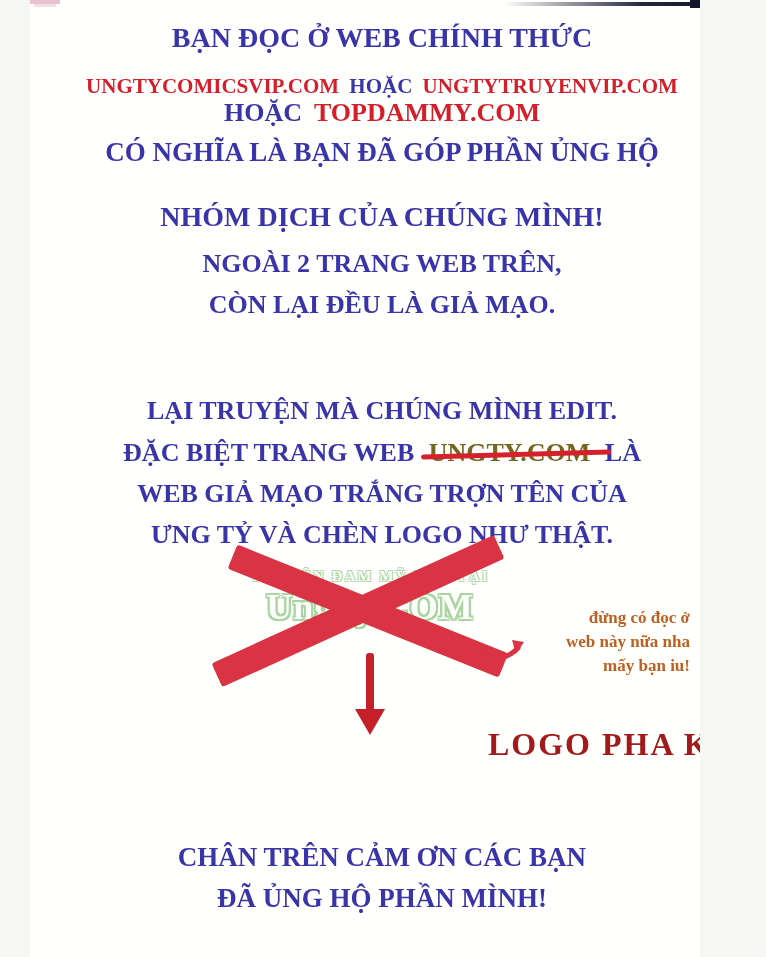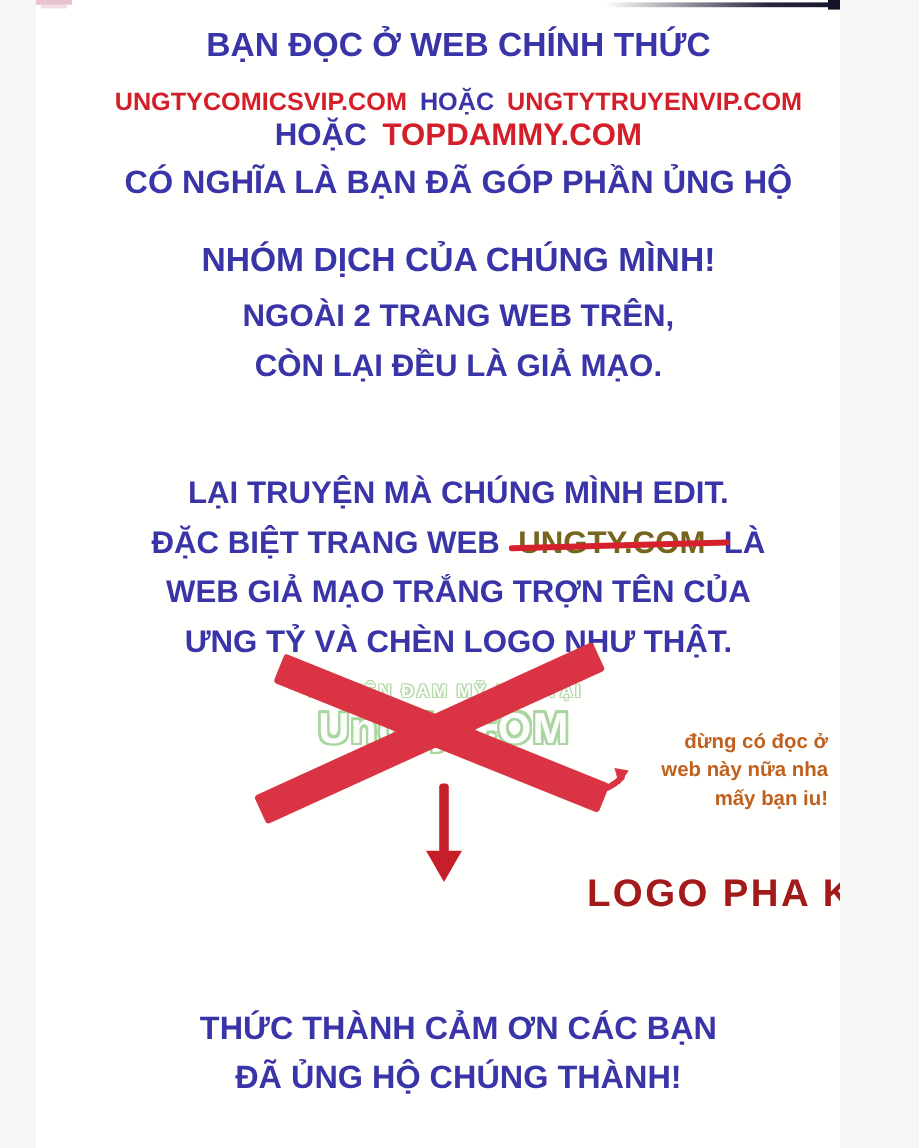--- a/index.html
+++ b/index.html
@@ -1,17 +1,17 @@
 <!DOCTYPE html>
 <html><head>
 <meta charset="utf-8">
 <style>
   html,body{margin:0;padding:0;background:#f6f6f5;}
   .page{position:relative;width:700px;height:957px;background:#f6f6f5;overflow:hidden;
-        font-family:Liberation Sans, sans-serif;font-weight:bold;}
+        font-family:Liberation Serif, serif;font-weight:bold;}
   .panel{position:absolute;left:30px;top:0;width:704px;height:957px;background:#fffffd;}
   .tline{position:absolute;left:30px;width:704px;text-align:center;line-height:1.15;
          color:#3a34a9;white-space:nowrap;}
   .red{color:#d41f2b;}
   .blue{color:#3a34a9;}
   .fake-url{color:#75651f;position:relative;display:inline-block;margin:0 8px;}
   .fake-url::after{content:"";position:absolute;left:-8px;right:-20px;top:46%;height:5px;
          background:#d6202c;border-radius:3px;transform:rotate(-1.5deg);}
   
   .remnant-pink{position:absolute;left:30px;top:0;width:30px;height:4px;background:#e8c3cf;}
@@ -93,15 +93,15 @@
   <div class="arrow-head"></div>
 
   <div class="side-note">
     <div>đừng có đọc ở</div>
     <div>web này nữa nha</div>
     <div>mấy bạn iu!</div>
   </div>
 
   <div class="logo-caption">LOGO PHA KE</div>
 
-  <div class="tline" style="top:842px;font-size:27px;">THỨC THÀNH CẢM ƠN CÁC BẠN</div>
-  <div class="tline" style="top:883px;font-size:27px;">ĐÃ ỦNG HỘ CHÚNG THÀNH!</div>
+  <div class="tline" style="top:842px;font-size:27px;">CHÂN TRÊN CẢM ƠN CÁC BẠN</div>
+  <div class="tline" style="top:883px;font-size:27px;">ĐÃ ỦNG HỘ PHẦN MÌNH!</div>
 </div>
 
 </body></html>

